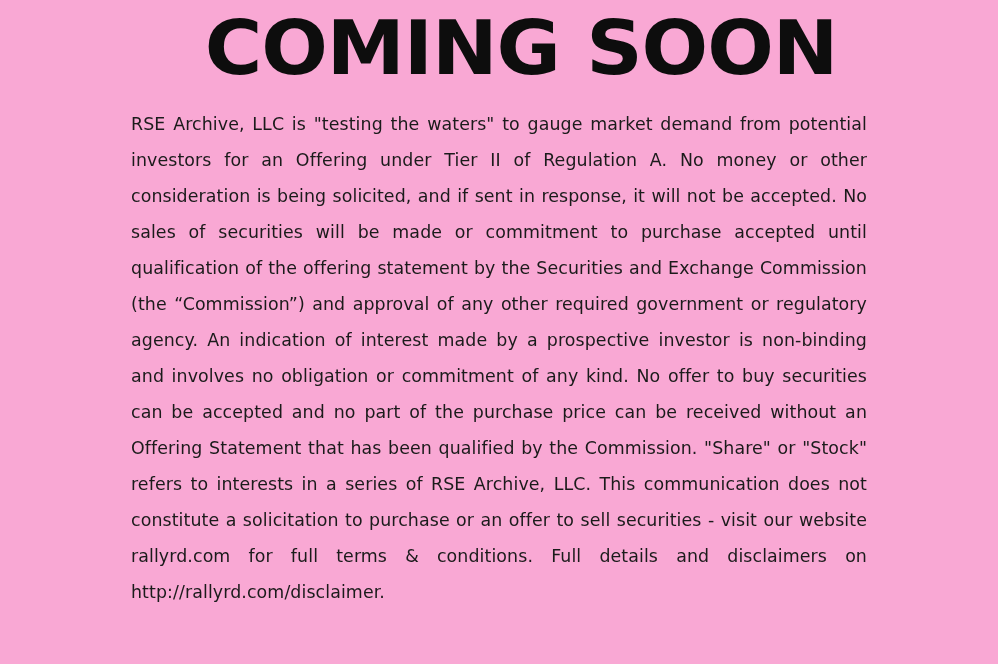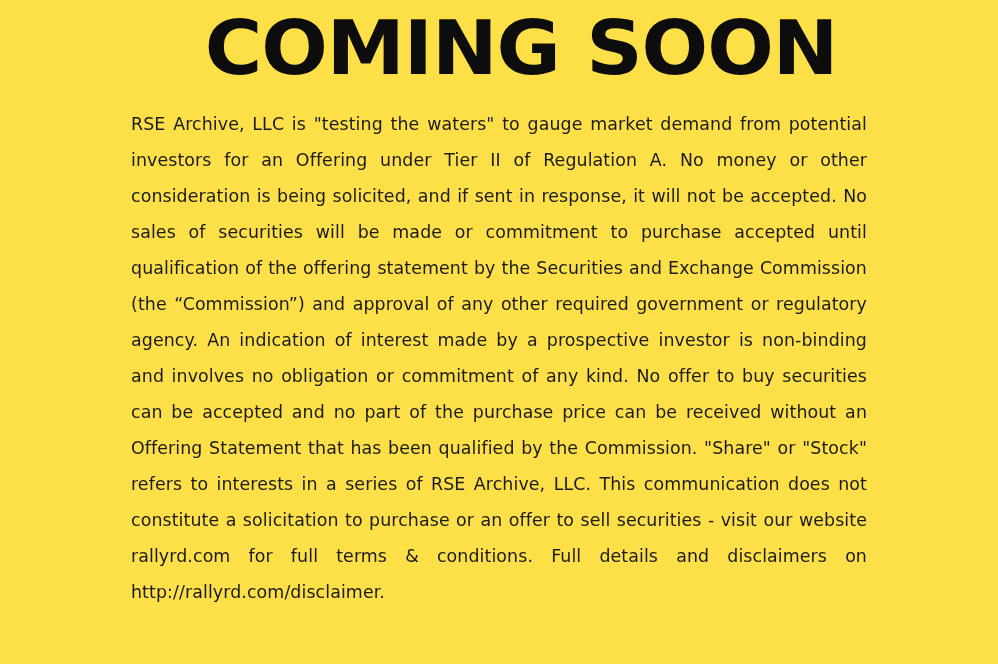--- a/index.html
+++ b/index.html
@@ -12,21 +12,21 @@
     height: 664px;
     overflow: hidden;
     font-family: "Liberation Sans", sans-serif;
     color: #111111;
   }
   .page {
     width: 998px;
     height: 664px;
     box-sizing: border-box;
     padding: 0 131px 0 131px;
-    background: #fde047;
+    background: #f9a8d4;
     position: relative;
   }
   .headline {
     margin: 0;
     padding-top: 6px;
     font-family: "DejaVu Sans", sans-serif;
     font-weight: 900;
     font-size: 74px;
     line-height: 84px;
     letter-spacing: -1px;

